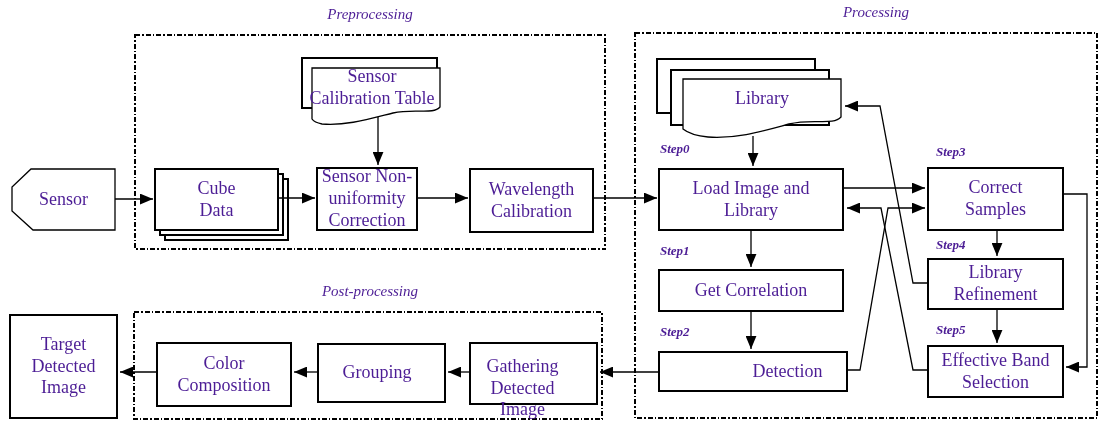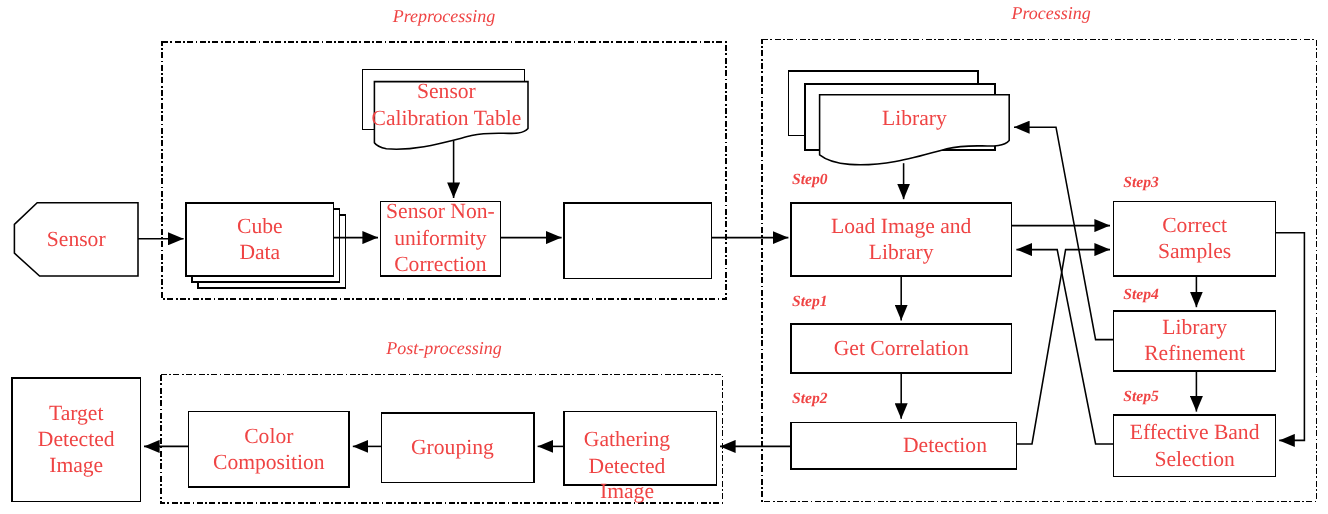--- a/index.html
+++ b/index.html
@@ -1,17 +1,17 @@
 <!DOCTYPE html>
 <html><head>
 <meta charset="utf-8">
 <style>
   html,body{margin:0;padding:0;background:#fff;}
   .stage{position:relative;width:1107px;height:428px;background:#fff;overflow:hidden;
-         font-family:"Liberation Serif", serif;color:#ef4444;}
+         font-family:"Liberation Serif", serif;color:#4c1d95;}
   .stage svg{position:absolute;left:0;top:0;}
   .label{position:absolute;display:flex;align-items:center;justify-content:center;
          text-align:center;font-size:18px;line-height:1.22;white-space:pre-line;
          pointer-events:none;}
   .title{position:absolute;text-align:center;font-style:italic;font-size:15px;}
   .step{position:absolute;font-weight:bold;font-style:italic;font-size:13px;text-align:left;}
   .dash{fill:none;stroke:#000;stroke-width:1.2;stroke-dasharray:5 2 1.5 2;shape-rendering:crispEdges;}
   .box{fill:#fff;stroke:#000;stroke-width:1.3;shape-rendering:crispEdges;}
   .doc{fill:#fff;stroke:#000;stroke-width:1.3;}
   .edge{fill:none;stroke:#000;stroke-width:1.3;}
@@ -97,20 +97,22 @@
   <div class="step" style="left:936px;top:322px;width:80px;">Step5</div>
 
   <div class="label" style="left:12px;top:169px;width:103px;height:61px;">Sensor</div>
   <div class="label" style="left:155px;top:169px;width:123px;height:61px;">Cube
 Data</div>
   <div class="label" style="left:302px;top:63px;width:140px;height:50px;">Sensor
 Calibration Table</div>
   <div class="label" style="left:317px;top:168px;width:100px;height:62px;">Sensor Non-
 uniformity
 Correction</div>
+  <div class="label" style="left:470px;top:169px;width:123px;height:63px;">Wavelength
+Calibration</div>
   <div class="label" style="left:683px;top:80px;width:158px;height:38px;">Library</div>
   <div class="label" style="left:659px;top:169px;width:184px;height:61px;">Load Image and
 Library</div>
   <div class="label" style="left:659px;top:270px;width:184px;height:41px;">Get Correlation</div>
   <div class="label" style="left:659px;top:352px;width:209px;height:39px;padding-left:24px;">Detection</div>
   <div class="label" style="left:928px;top:168px;width:135px;height:62px;">Correct
 Samples</div>
   <div class="label" style="left:928px;top:259px;width:135px;height:50px;">Library
 Refinement</div>
   <div class="label" style="left:928px;top:346px;width:135px;height:51px;">Effective Band

